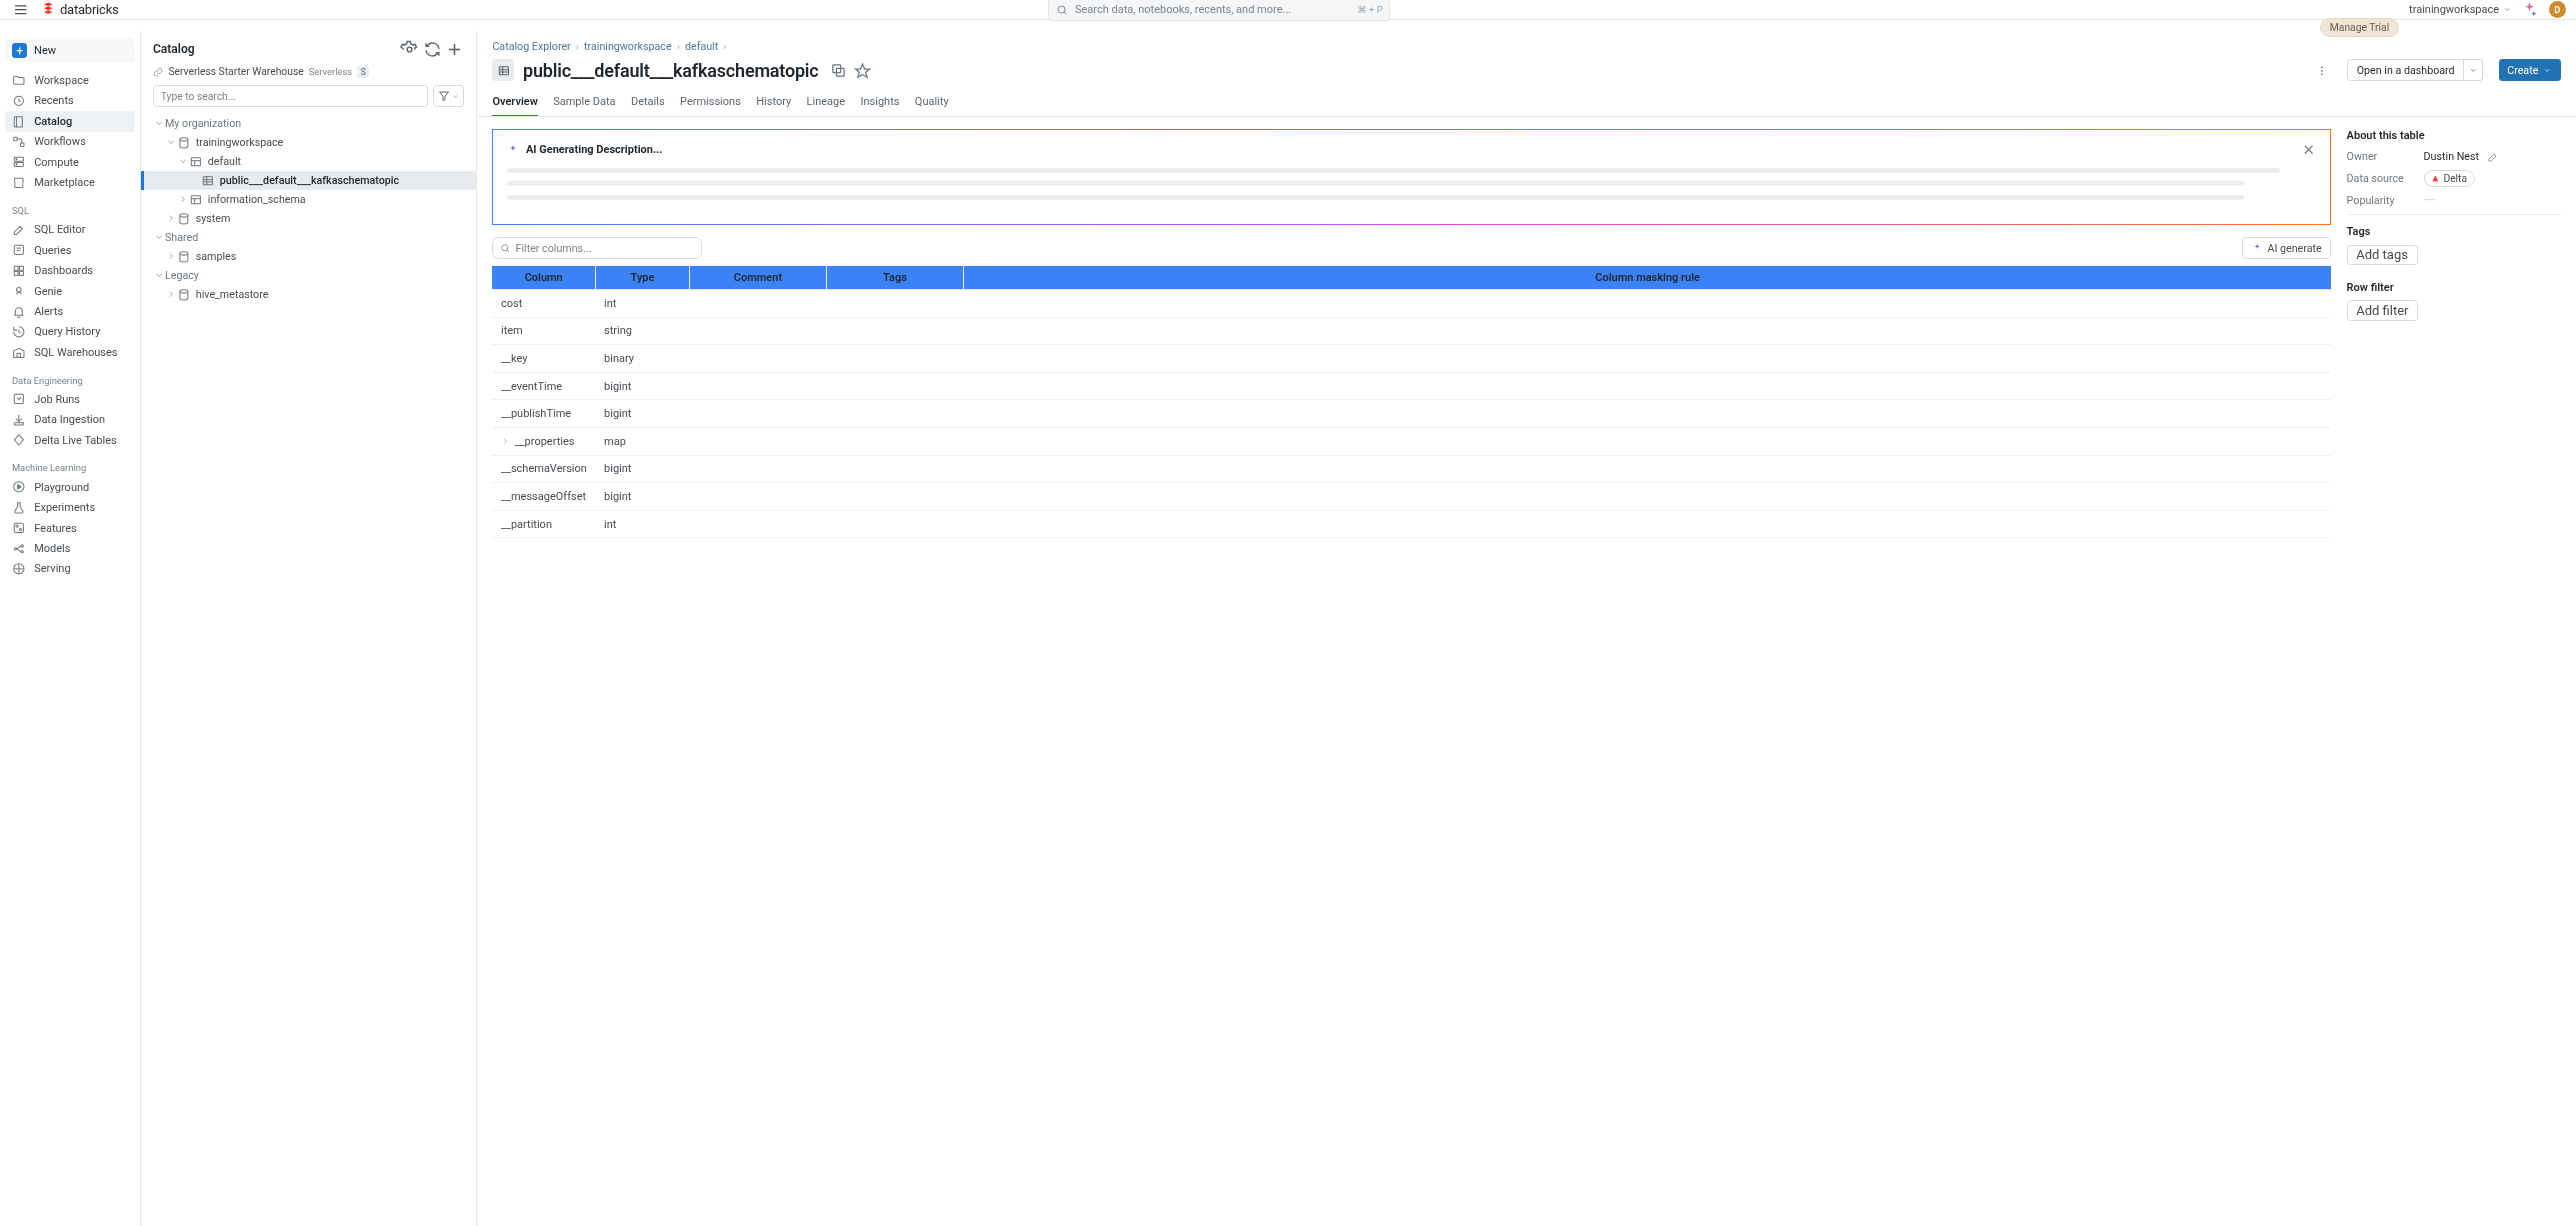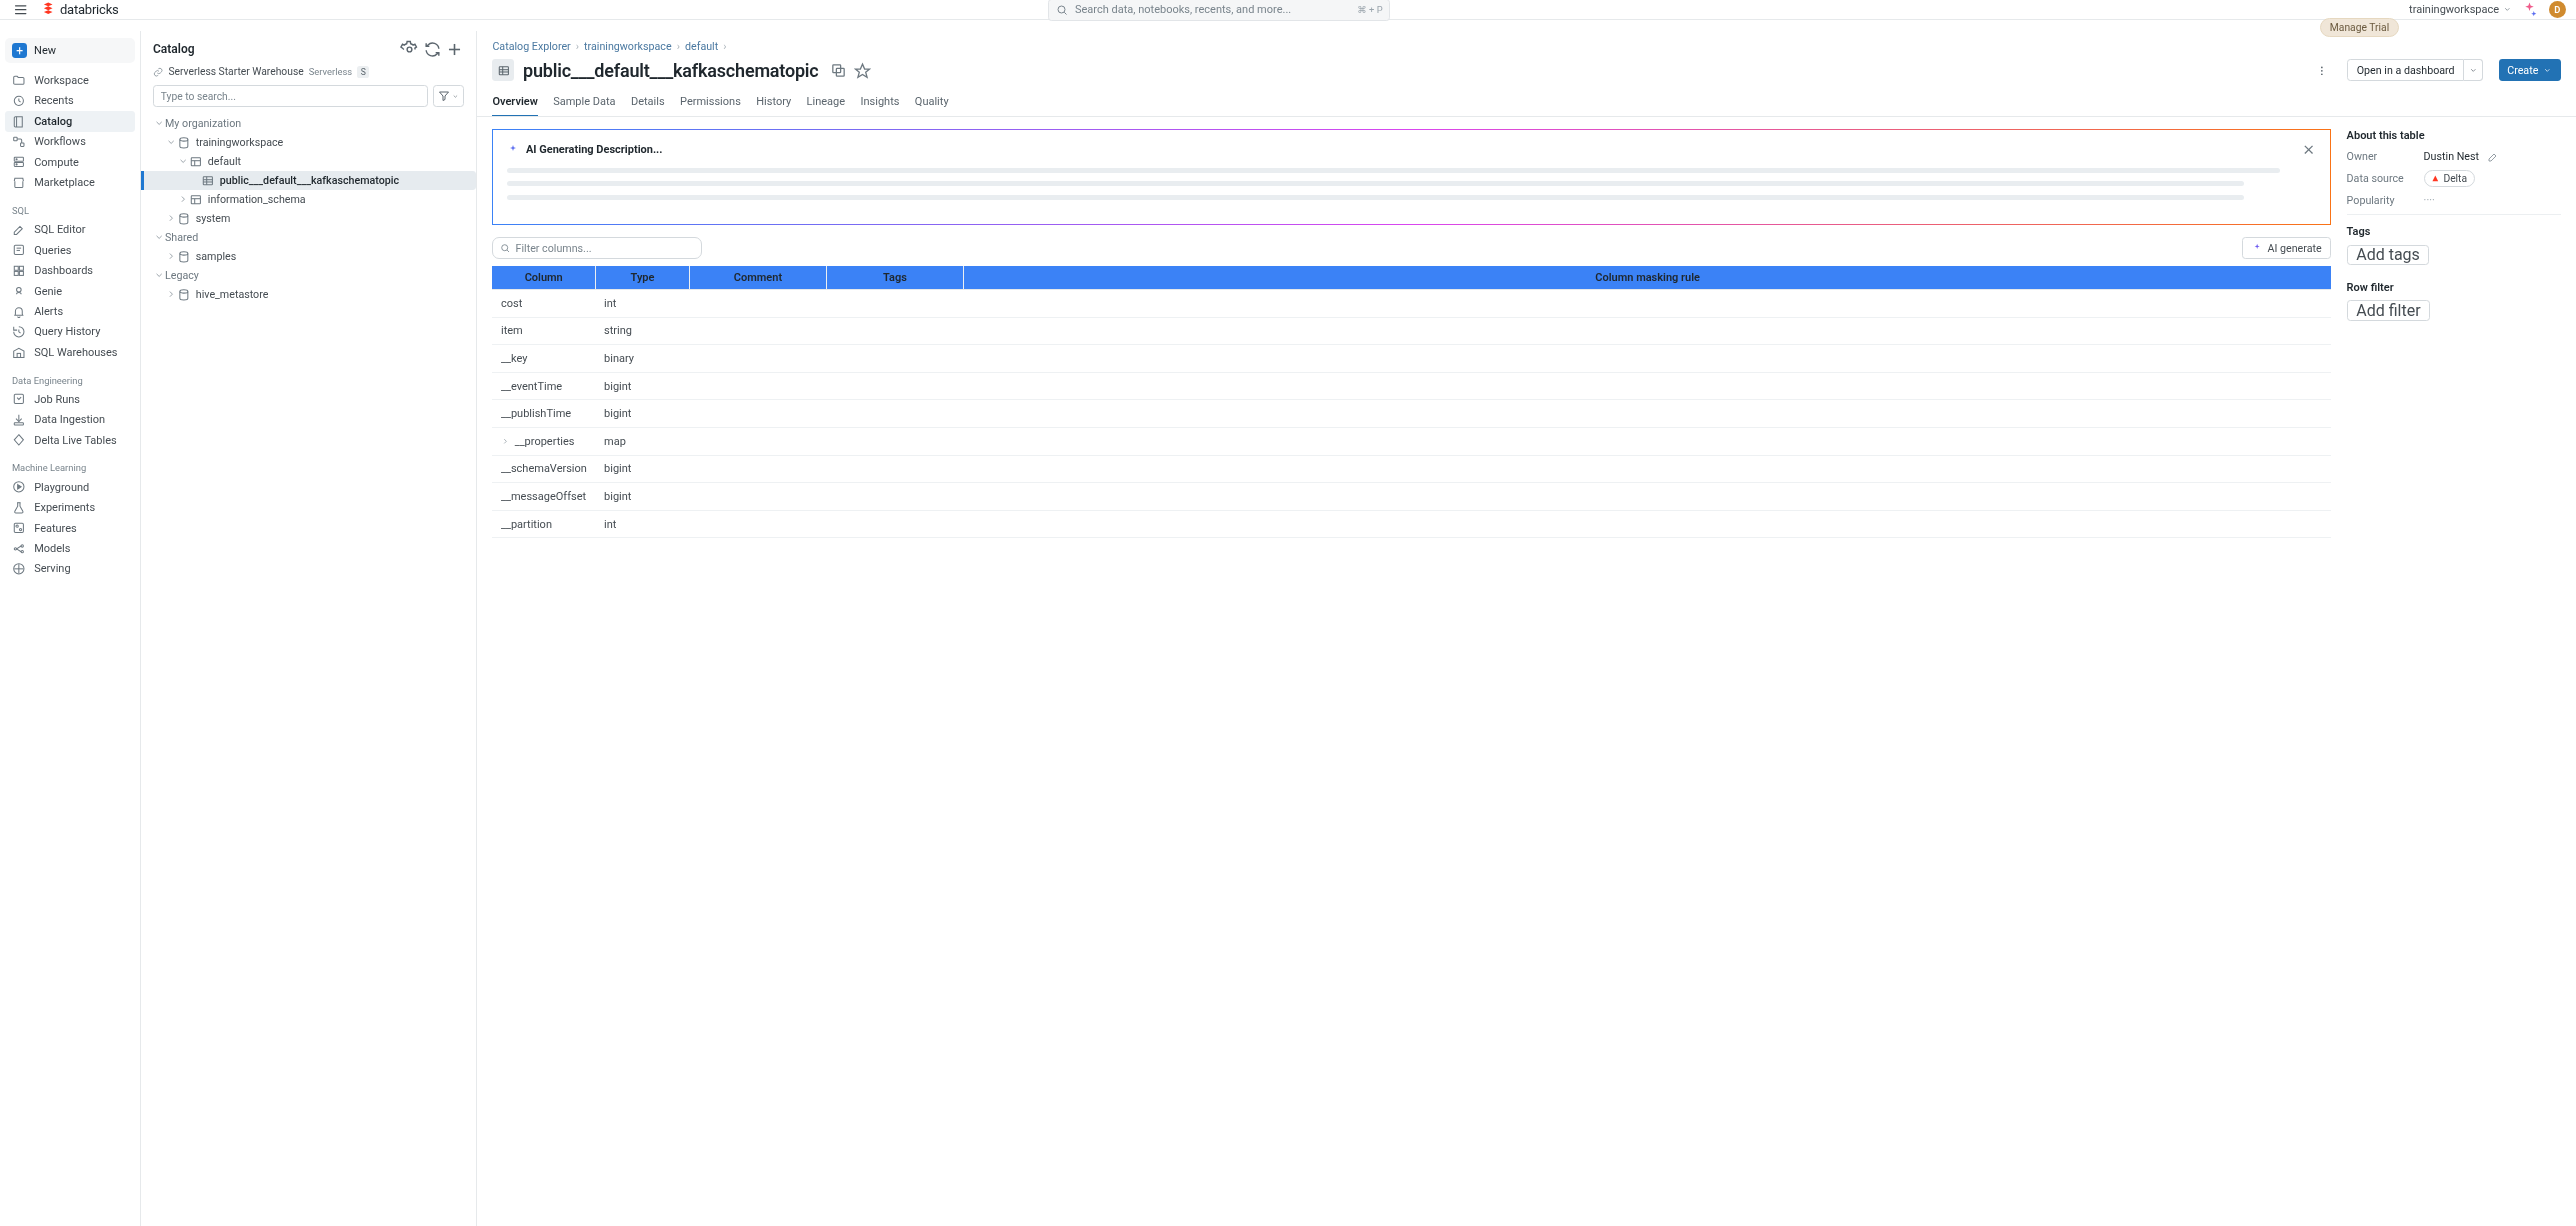--- a/index.html
+++ b/index.html
@@ -104,21 +104,21 @@
 
   .about-title { font-size: 11px; font-weight: 600; margin-bottom: 8.6px; }
   .kv { display: flex; align-items: center; margin-bottom: 6.8px; font-size: 10.7px; }
   .kv .k { width: 77px; color: #6d7880; }
   .kv .v { color: #1f272d; display: flex; align-items: center; gap: 5.1px; }
   .delta-pill { display: inline-flex; align-items: center; gap: 3.4px; padding: 0.9px 6.8px; border: 0.9px solid #d4d9dd; border-radius: 8.6px; font-size: 10.3px; color: #454c52; }
   .delta-mark { width: 8.6px; height: 8.6px; }
   .edit-ico { width: 12px; height: 12px; color: #8a949c; cursor: pointer; margin-left: 3.4px; }
   .divider { height: 0.9px; background: #eceff1; margin: 6.8px 0 10.3px; }
   .side-group-title { font-size: 11px; font-weight: 600; margin-bottom: 6.8px; }
-  .side-btn { display: inline-flex; align-items: center; height: 20.5px; padding: 0 8.6px; border: 0.9px solid #d4d9dd; border-radius: 3.4px; font-size: 16px; cursor: pointer; color: #454c52; }
+  .side-btn { display: inline-flex; align-items: center; height: 20.5px; padding: 0 8.6px; border: 0.9px solid #d4d9dd; border-radius: 3.4px; font-size: 13px; cursor: pointer; color: #454c52; }
 
   
   .ico svg, .ticon svg, .icobtn svg { width: 100%; height: 100%; }
 
   
   ::-webkit-scrollbar { width: 6.8px; height: 6.8px; }
   ::-webkit-scrollbar-thumb { background: #d4d9dd; border-radius: 3.4px; }
 </style>
 </head>
 <body>

